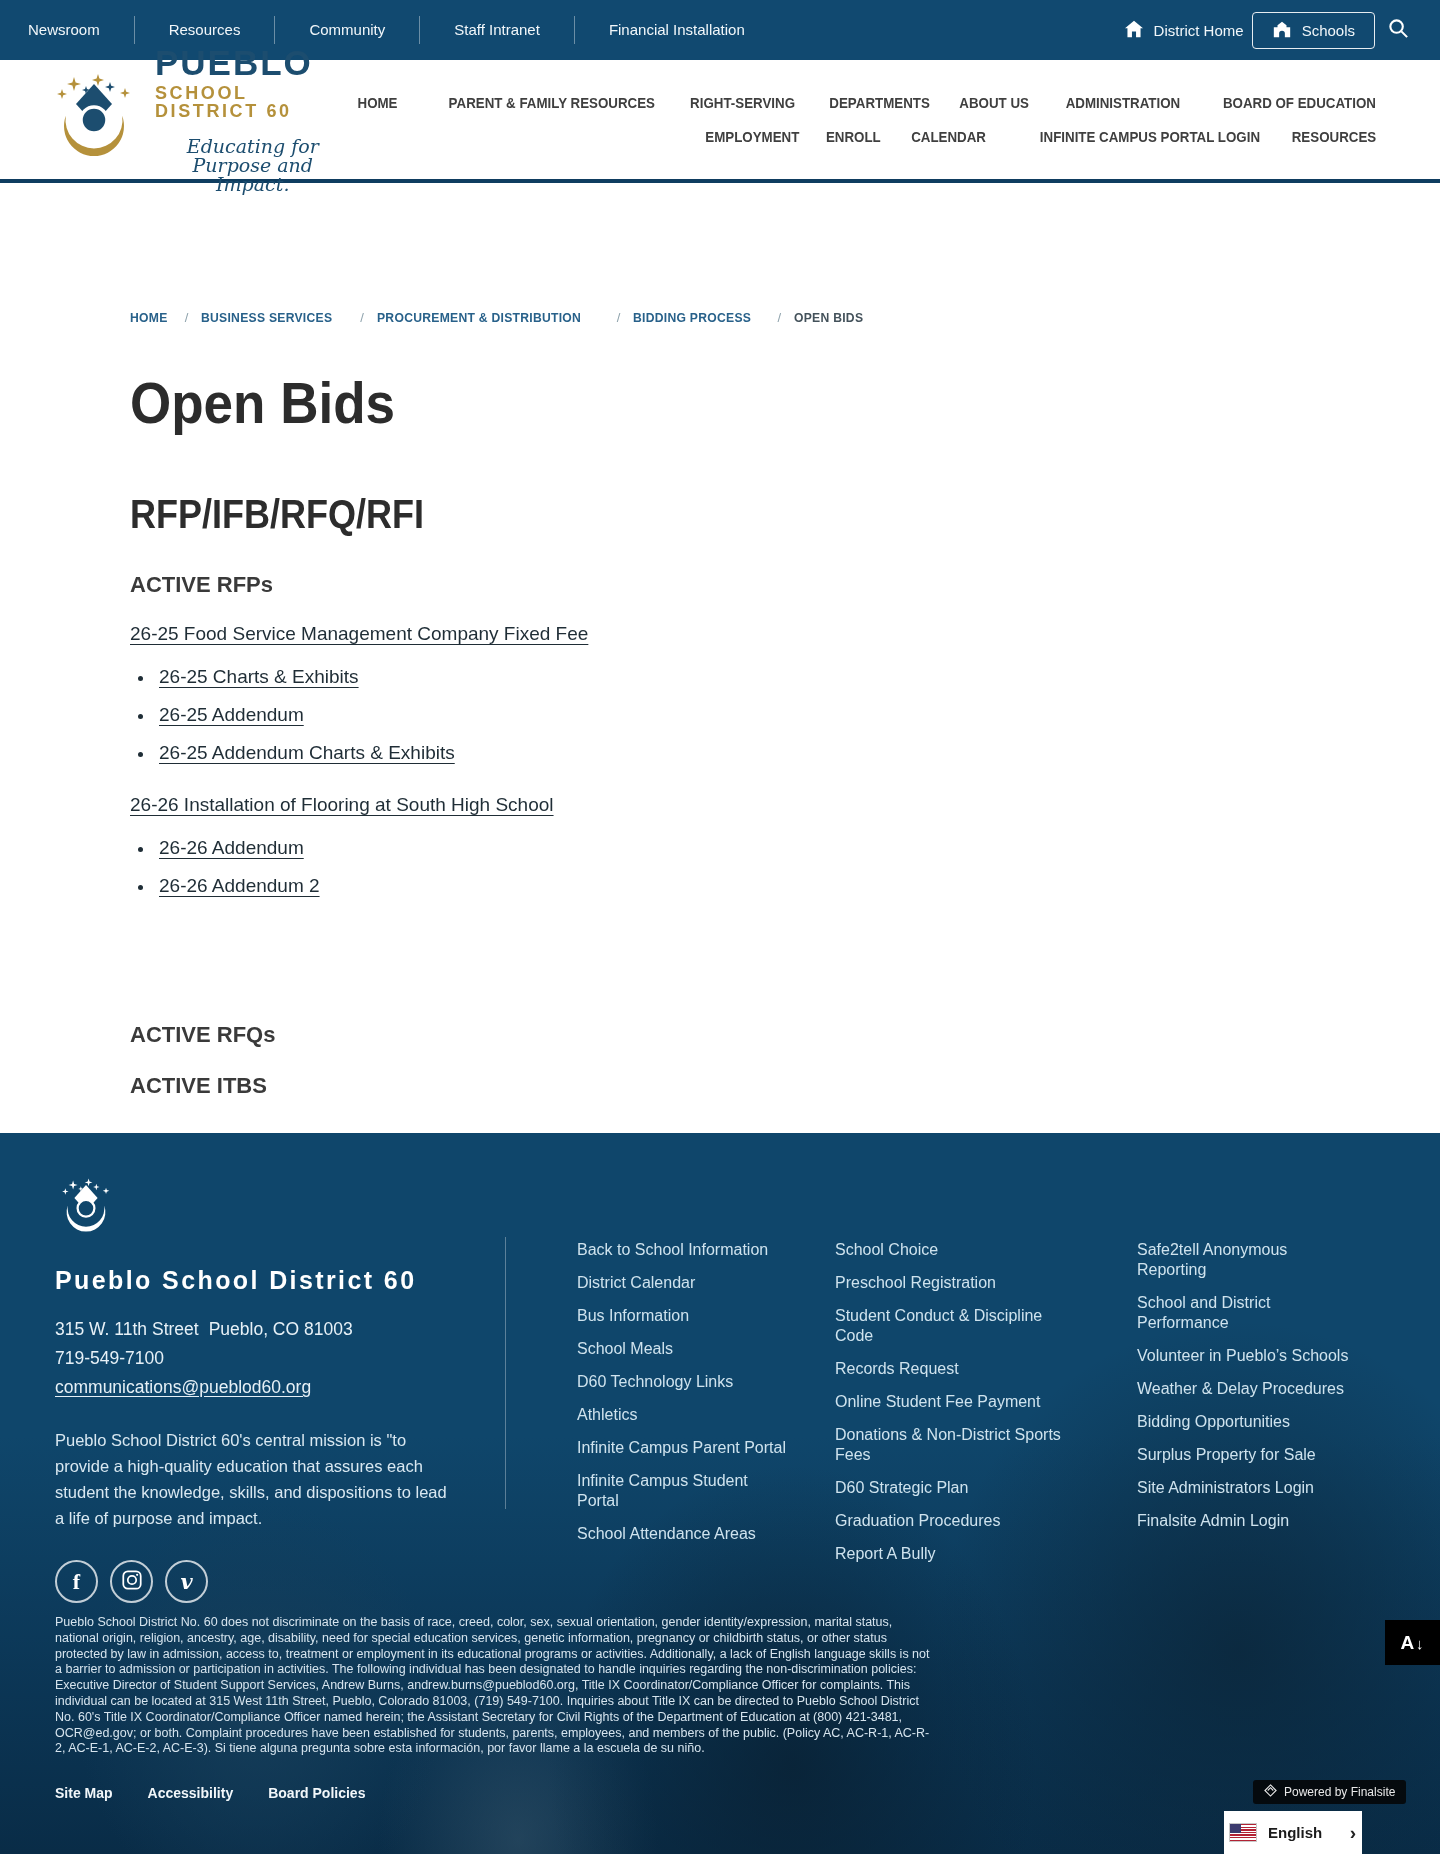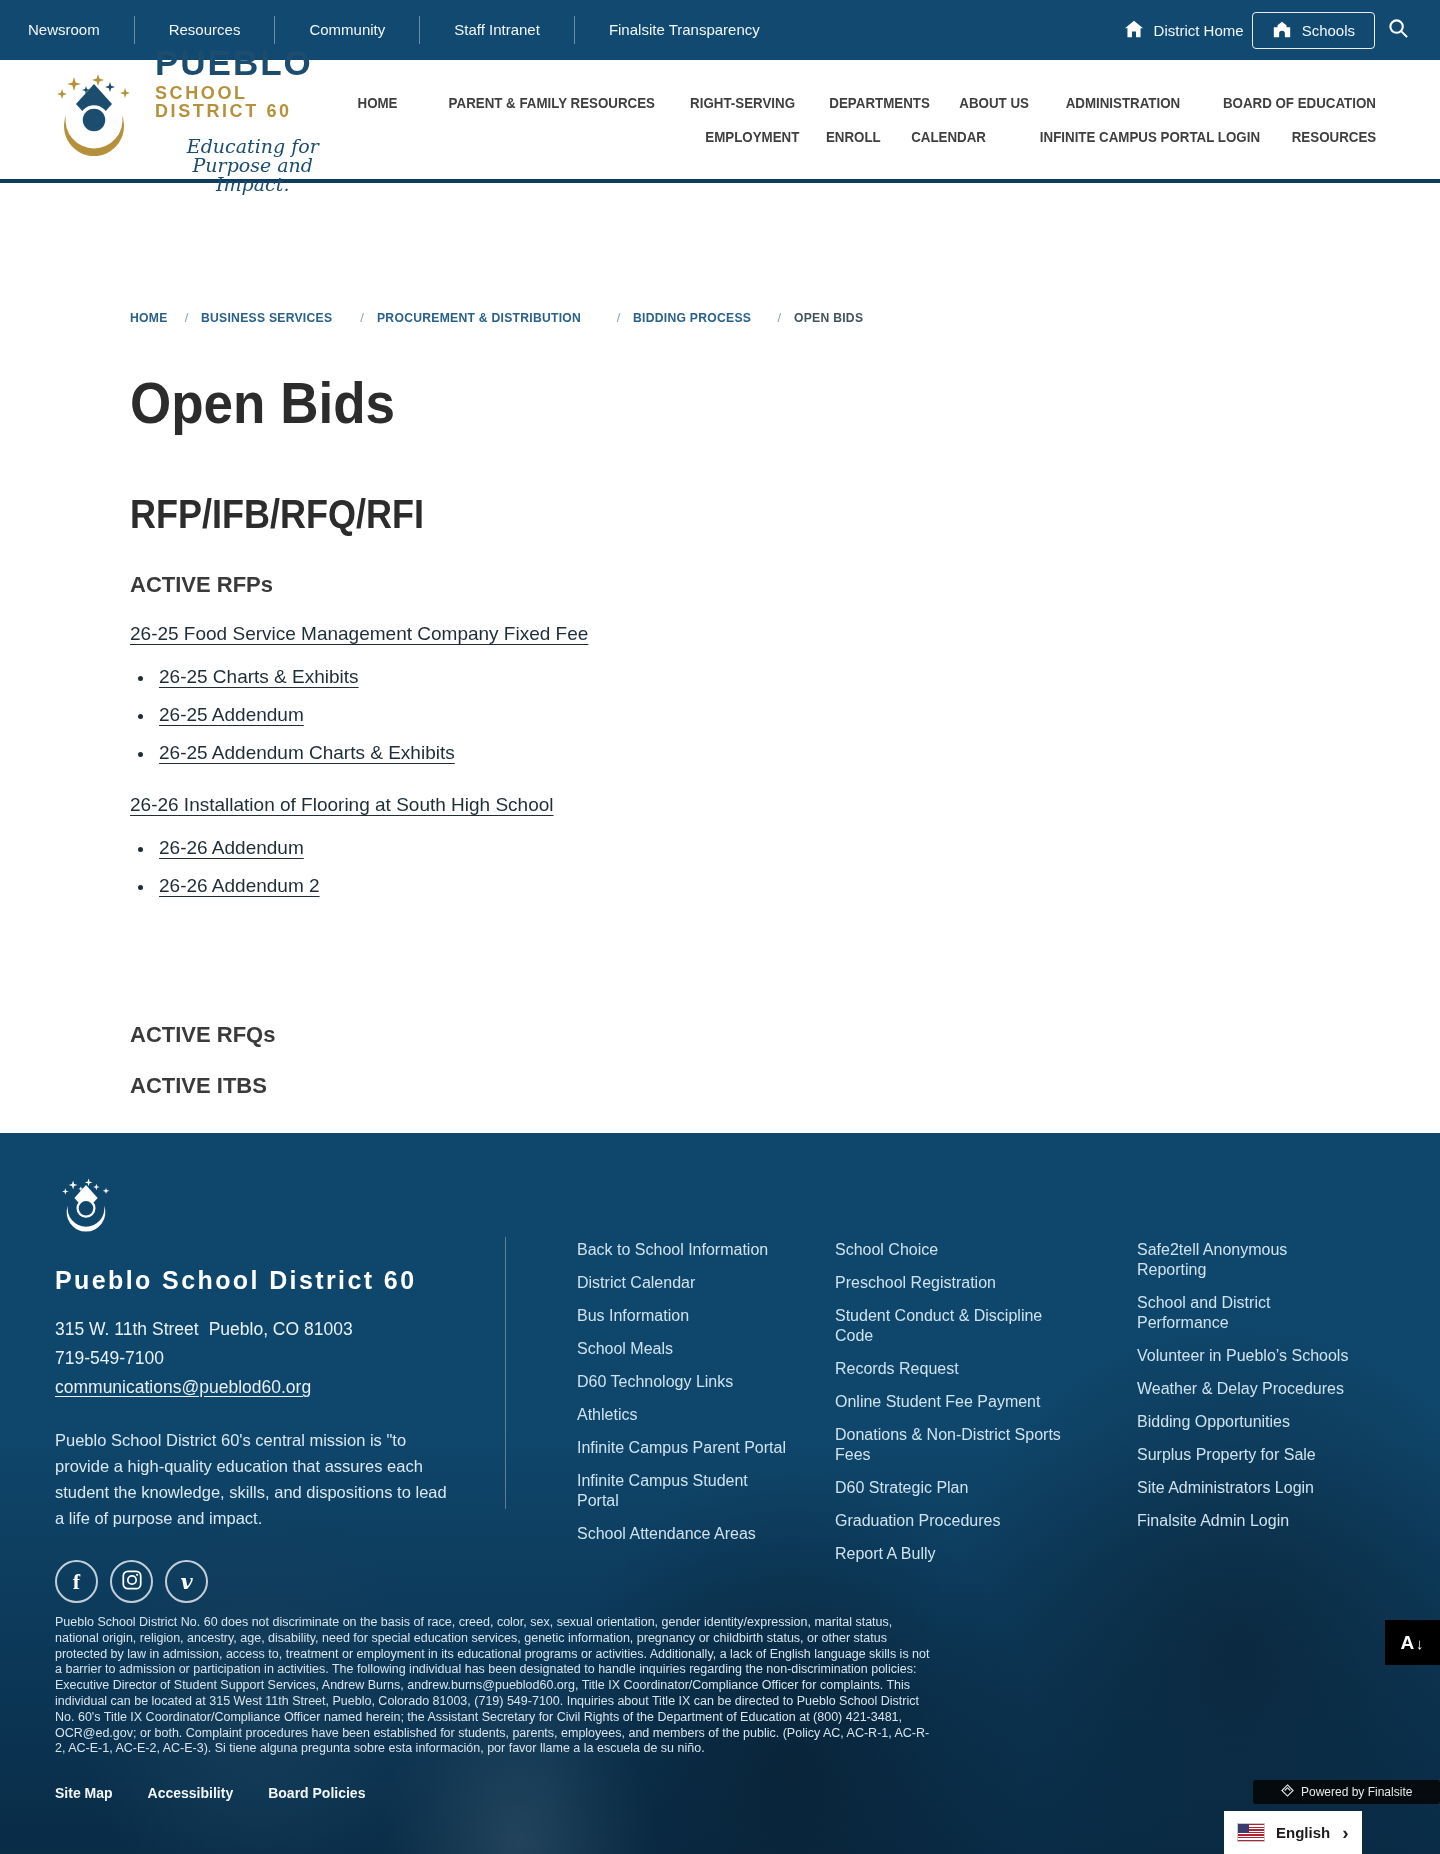--- a/index.html
+++ b/index.html
@@ -125,45 +125,45 @@
   .f-bottomlink { font-size:14px; font-weight:600; color:#f2f7fa; }
   .access-btn {
     position:absolute; right:0; top:487px; width:55px; height:45px;
     background:#000; color:#fff; display:flex; align-items:center; justify-content:center;
     font-weight:700; font-size:19px; letter-spacing:1px;
   }
   .access-btn .arrow { font-size:15px; margin-left:1px; }
   .powered {
     position:absolute; left:1253px; top:647px;
     background:rgba(5,5,5,.85); color:#e9e9e9; border-radius:3px;
-    font-size:12px; padding:4px 28px; display:flex; align-items:center; gap:7px; white-space:nowrap;
+    font-size:12px; padding:4px 11px; display:flex; align-items:center; gap:7px; white-space:nowrap;
   }
   .lang {
     position:absolute; left:1224px; top:678px; width:138px; height:43px;
     background:#ffffff; color:#1b1b1b; display:flex; align-items:center;
-    gap:12px; padding:0 14px; font-size:15px; font-weight:600;
+    gap:12px; padding:0 6px; font-size:15px; font-weight:600;
   }
   .flag {
     width:26px; height:17px; position:relative; flex:0 0 auto;
     background:repeating-linear-gradient(180deg,#b22234 0 1.3px,#ffffff 1.3px 2.6px);
     outline:1px solid #c9c9c9;
   }
   .flag::after { content:""; position:absolute; left:0; top:0; width:11px; height:9px; background:#3c3b6e; }
   .lang-chevron { margin-left:auto; font-size:19px; font-weight:700; color:#222; line-height:1; }
 </style>
 </head>
 <body>
 
 <div class="topbar">
   <div class="topbar-nav">
     <a class="topbar-link">Newsroom</a>
     <a class="topbar-link">Resources</a>
     <a class="topbar-link">Community</a>
     <a class="topbar-link">Staff Intranet</a>
-    <a class="topbar-link">Finalsite Transparency</a>
+    <a class="topbar-link">Financial Installation</a>
   </div>
   <div class="topbar-right">
     <a class="district-home">
       <span>
         <svg width="20" height="18" viewBox="0 0 24 22">
             <path d="M12 1 L23 10 h-3 v11 h-5.5 v-7 h-5 v7 H4 V10 H1 Z" fill="#ffffff"></path>
           </svg>
       </span>
       <span>District Home</span>
     </a>

